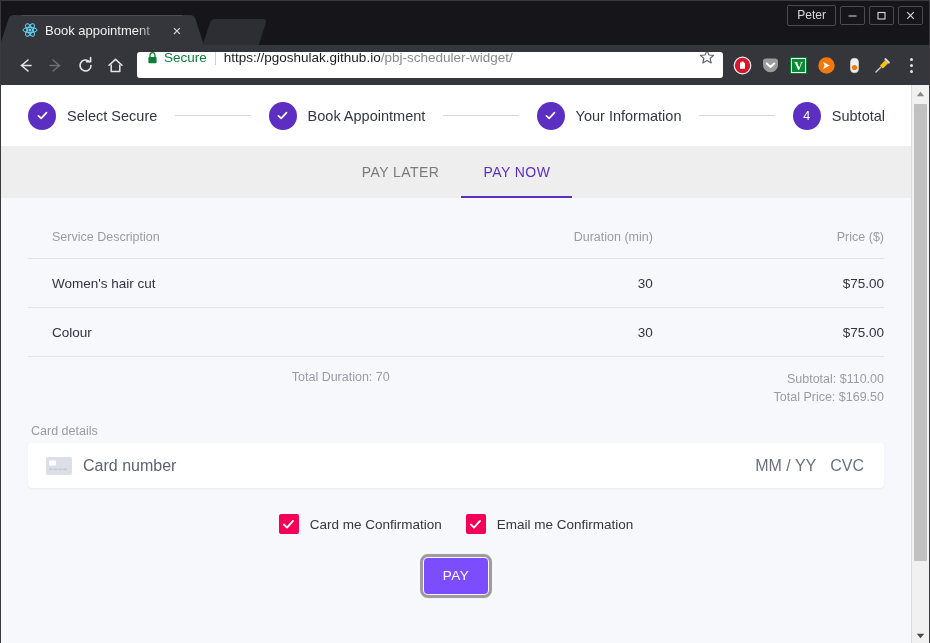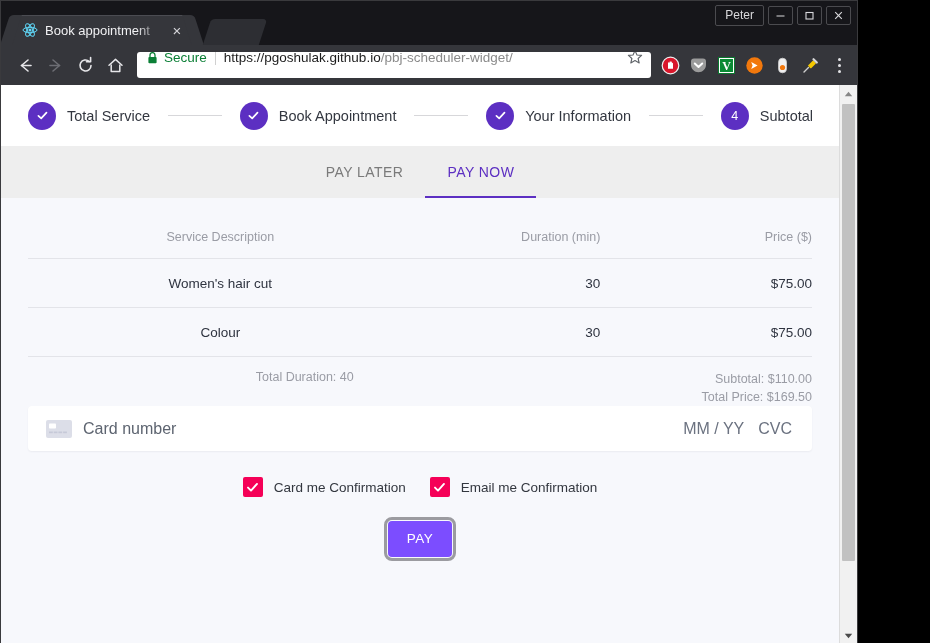--- a/index.html
+++ b/index.html
@@ -9,21 +9,21 @@
     height: 643px;
     overflow: hidden;
     background: #000;
     font-family: "Liberation Sans", sans-serif;
   }
 
   
   .browser-window {
     position: absolute;
     left: 0; top: 0;
-    width: 858px; height: 643px;
+    width: 930px; height: 643px;
     background: #5eead4;
     border: 1px solid #3a3a3d;
   }
 
   
   .titlebar {
     position: relative;
     height: 44px;
     background: #16161a;
     overflow: hidden;
@@ -268,21 +268,21 @@
     color: #9a9ca5;
     padding: 32px 0 14px;
     border-bottom: 1px solid #e3e4e9;
   }
   table.summary td {
     font-size: 13.5px;
     color: #2f3440;
     padding: 17px 0 16px;
     border-bottom: 1px solid #e3e4e9;
   }
-  .col-desc { text-align: center; width: 46%; padding-left: 24px !important; }
+  .col-desc { text-align: left; width: 46%; padding-left: 24px !important; }
   .col-dur  { text-align: right; width: 27%; }
   .col-price{ text-align: right; width: 27%; }
 
   .totals {
     display: flex;
     align-items: flex-start;
     padding: 13px 0 0;
     font-size: 12.5px;
     color: #9a9ca5;
   }
@@ -515,21 +515,21 @@
   <div class="viewport">
     <div class="page">
 
       <div class="stepper">
         <div class="step">
           <span class="step-circle">
             <svg width="15" height="15" viewBox="0 0 15 15">
                 <path d="M3.4 7.8 L6.2 10.4 L11.5 4.6" fill="none" stroke="#fff" stroke-width="1.7" stroke-linecap="round" stroke-linejoin="round"></path>
               </svg>
           </span>
-          <span class="step-label">Total Service</span>
+          <span class="step-label">Select Secure</span>
         </div>
         <div class="step-conn"></div>
 
         <div class="step">
           <span class="step-circle">
             <svg width="15" height="15" viewBox="0 0 15 15">
                 <path d="M3.4 7.8 L6.2 10.4 L11.5 4.6" fill="none" stroke="#fff" stroke-width="1.7" stroke-linecap="round" stroke-linejoin="round"></path>
               </svg>
           </span>
           <span class="step-label">Book Appointment</span>
@@ -575,27 +575,28 @@
             </tr>
             <tr>
               <td class="col-desc">Colour</td>
               <td class="col-dur">30</td>
               <td class="col-price">$75.00</td>
             </tr>
           </tbody>
         </table>
 
         <div class="totals">
-          <div class="total-duration">Total Duration: 40</div>
+          <div class="total-duration">Total Duration: 70</div>
           <div class="total-right">
             <div>Subtotal: $110.00</div>
             <div>Total Price: $169.50</div>
           </div>
         </div>
 
+        <div class="card-label">Card details</div>
         <div class="card-field">
           <span class="card-icon">
             <svg width="26" height="18" viewBox="0 0 26 18">
               <rect x="0" y="0" width="26" height="18" rx="2" fill="#dcdee8"></rect>
               <rect x="3" y="3.5" width="7" height="5" rx="0.8" fill="#ffffff"></rect>
               <rect x="3" y="11.5" width="3.8" height="1.7" fill="#c6c9d8"></rect>
               <rect x="7.7" y="11.5" width="3.8" height="1.7" fill="#c6c9d8"></rect>
               <rect x="12.4" y="11.5" width="3.8" height="1.7" fill="#c6c9d8"></rect>
               <rect x="17.1" y="11.5" width="3.8" height="1.7" fill="#c6c9d8"></rect>
             </svg>

